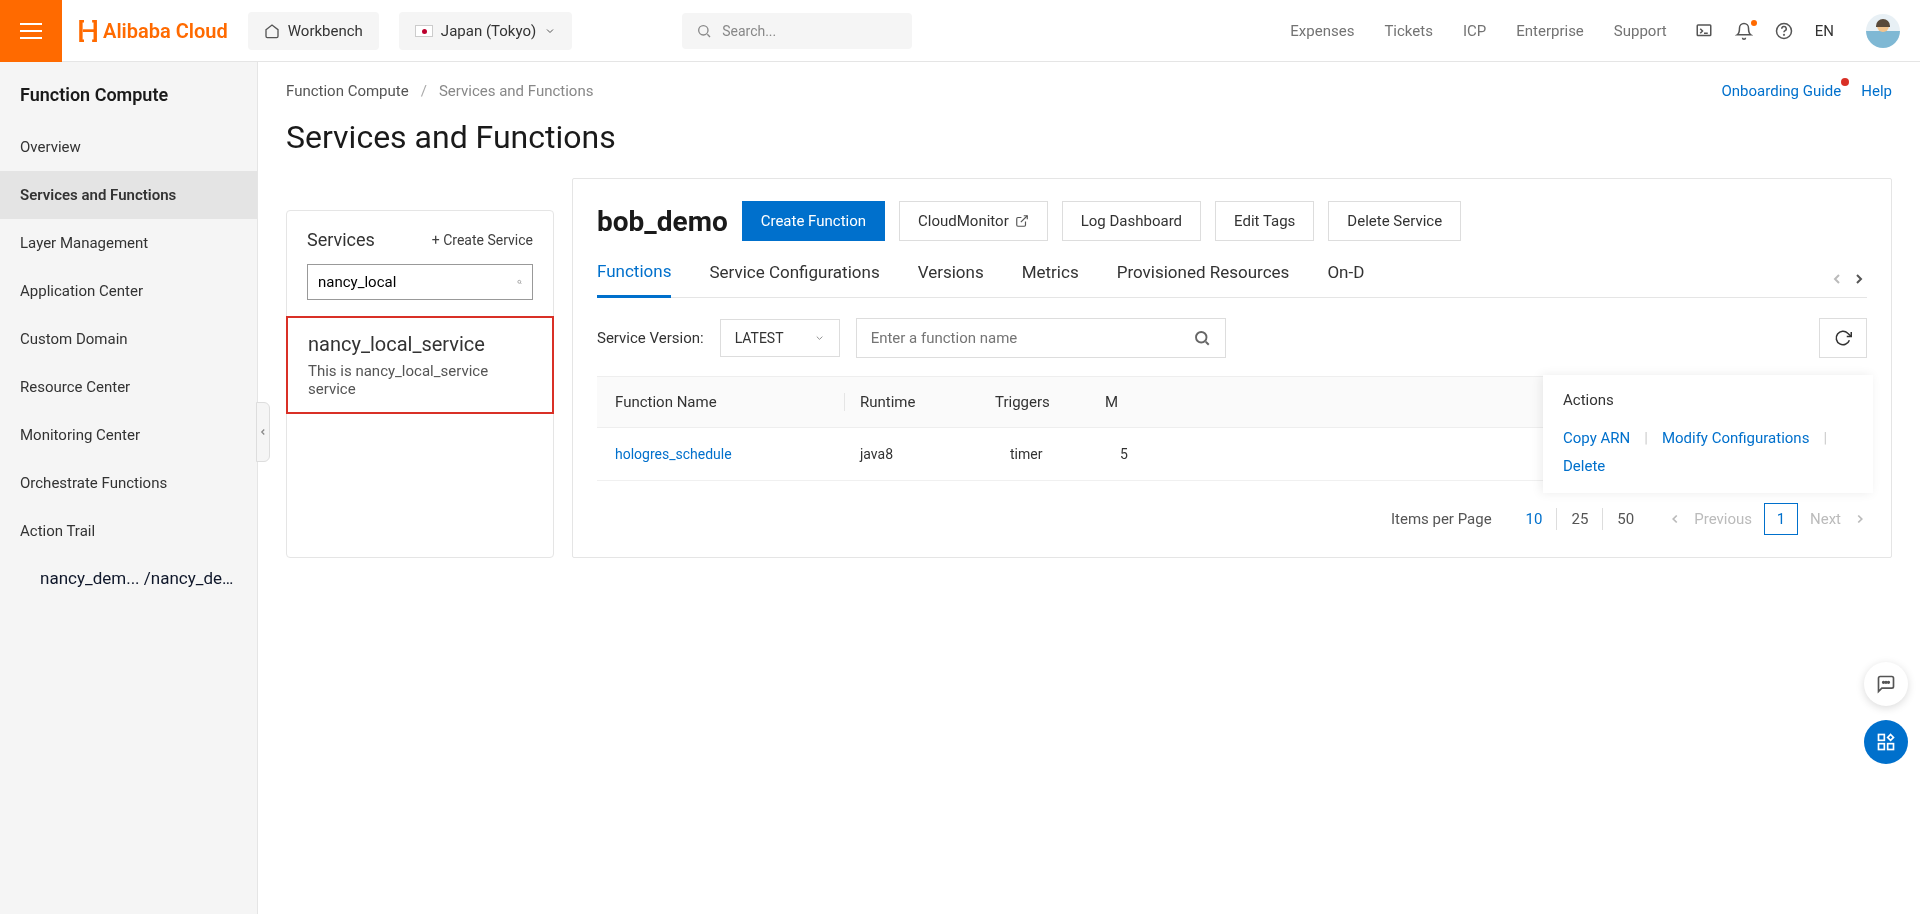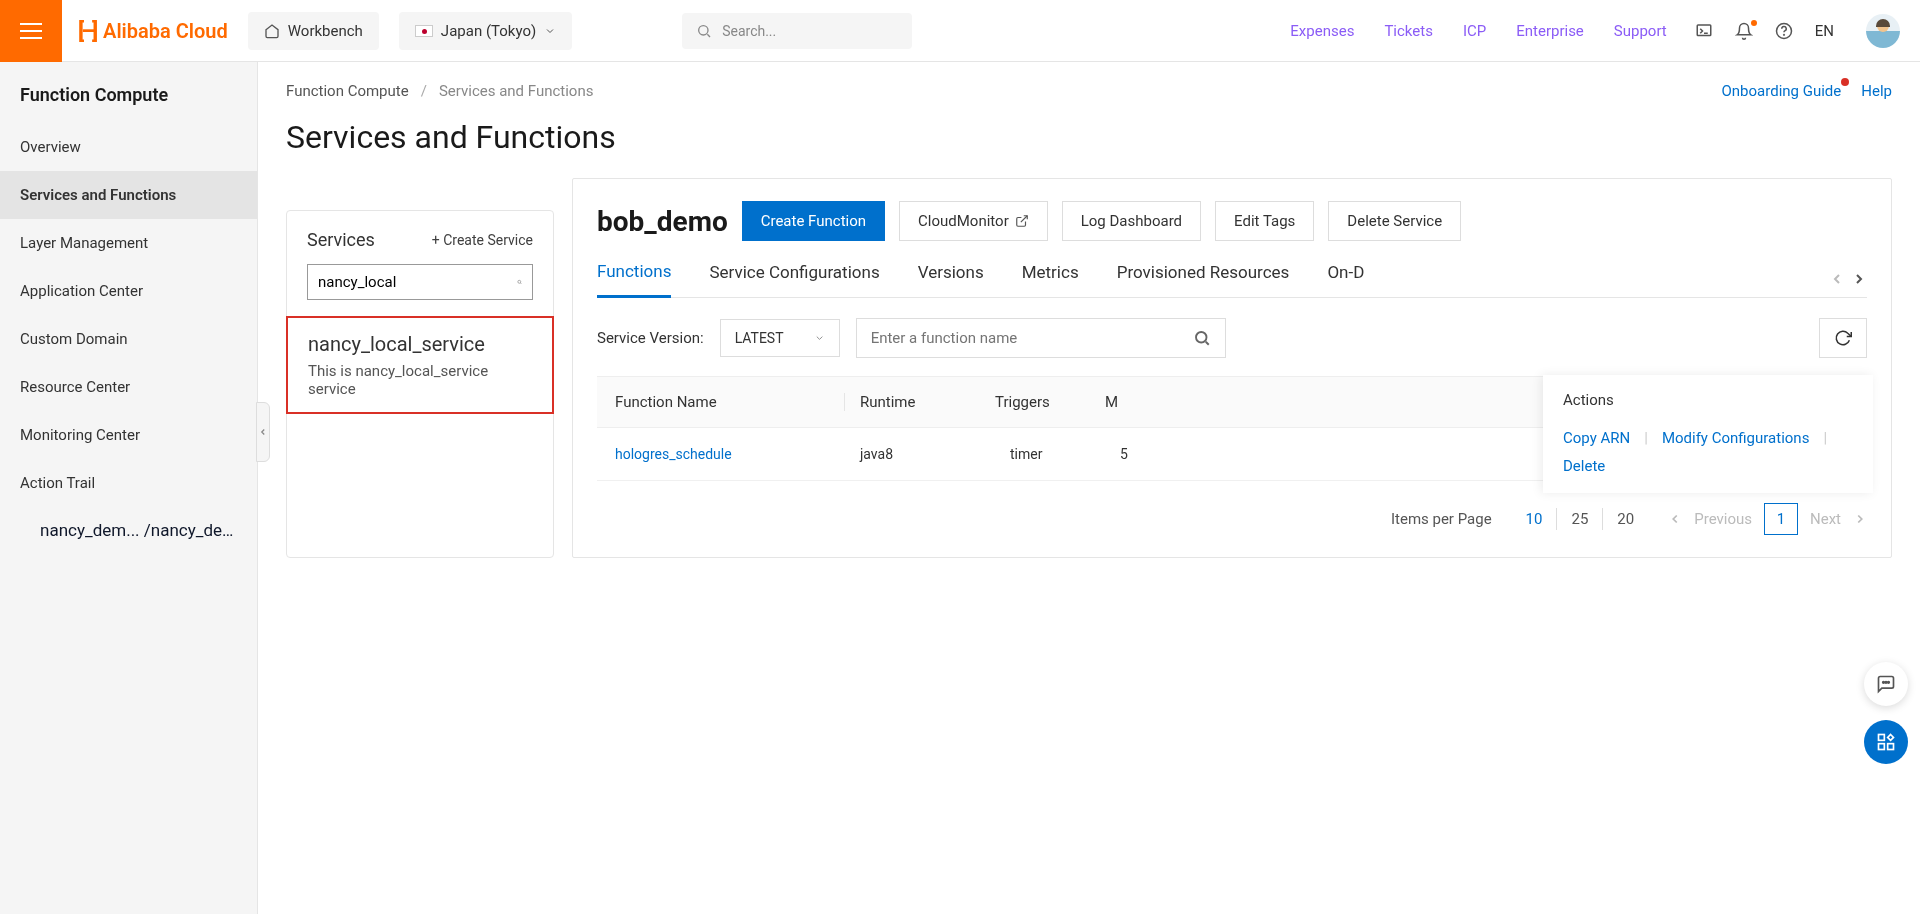--- a/index.html
+++ b/index.html
@@ -9,21 +9,21 @@
 .hamburger-icon { width:22px; height:16px; display:flex; flex-direction:column; justify-content:space-between; }
 .hamburger-icon span { display:block; height:2px; background:#fff; }
 .logo { display:flex; align-items:center; margin-left:16px; font-size:20px; font-weight:600; color:#ff6a00; gap:8px; }
 .logo-icon { font-weight:800; font-size:22px; letter-spacing:-3px; }
 .top-btn { display:flex; align-items:center; gap:8px; background:#f5f5f5; border:none; border-radius:4px; padding:10px 16px; margin-left:20px; font-size:15px; color:#333; cursor:pointer; }
 .region-btn { }
 .flag { width:18px; height:12px; background:#fff; border:1px solid #ccc; position:relative; display:inline-block; }
 .flag::after { content:''; position:absolute; top:3px; left:6px; width:5px; height:5px; background:#bc002d; border-radius:50%; }
 .search-box { display:flex; align-items:center; background:#f5f5f5; border-radius:4px; padding:10px 14px; margin-left:110px; width:230px; color:#888; gap:10px; }
 .topnav { display:flex; align-items:center; gap:30px; margin-left:auto; }
-.topnav a { color:#8b5cf6; text-decoration:none; font-size:15px; cursor:pointer; }
+.topnav a { color:#737373; text-decoration:none; font-size:15px; cursor:pointer; }
 .top-icons { display:flex; align-items:center; gap:22px; margin-left:28px; }
 .top-icons .ic { color:#555; cursor:pointer; position:relative; }
 .dot-orange { position:absolute; top:-2px; right:-4px; width:6px; height:6px; background:#ff6a00; border-radius:50%; }
 .lang { font-size:15px; color:#333; cursor:pointer; }
 .avatar { width:34px; height:34px; border-radius:50%; background:linear-gradient(180deg,#e8f0f5 50%,#7fb8d4 50%); position:relative; overflow:hidden; margin-left:10px; cursor:pointer; }
 .avatar::before { content:''; position:absolute; top:6px; left:11px; width:12px; height:12px; background:#f2c48d; border-radius:50%; }
 .avatar::after { content:''; position:absolute; top:5px; left:10px; width:14px; height:8px; background:#5a4a3a; border-radius:7px 7px 0 0; }
 
 .container { display:flex; height:calc(100vh - 62px); }
 .sidebar { width:258px; background:#f5f5f5; border-right:1px solid #e5e5e5; position:relative; }
@@ -176,20 +176,21 @@
 <div class="container">
   <div class="sidebar">
     <div class="sidebar-title">Function Compute</div>
     <div class="side-item">Overview</div>
     <div class="side-item active">Services and Functions</div>
     <div class="side-item">Layer Management</div>
     <div class="side-item">Application Center</div>
     <div class="side-item">Custom Domain</div>
     <div class="side-item">Resource Center</div>
     <div class="side-item">Monitoring Center</div>
+    <div class="side-item">Orchestrate Functions</div>
     <div class="side-item">Action Trail</div>
     <div class="side-sub">nancy_dem... /nancy_dem...</div>
     <div class="collapse-handle">
       <svg width="10" height="10" viewBox="0 0 24 24" fill="none" stroke="#888" stroke-width="3">
           <polyline points="15 18 9 12 15 6"></polyline>
         </svg>
     </div>
   </div>
 
   <div class="main">
@@ -307,21 +308,21 @@
               <a>Delete</a>
             </div>
           </div>
         </div>
 
         <div class="pager">
           <span>Items per Page</span>
           <div class="pg-sizes">
             <span class="active">10</span>
             <span>25</span>
-            <span>20</span>
+            <span>50</span>
           </div>
           <div class="pg-nav">
             <svg width="14" height="14" viewBox="0 0 24 24" fill="none" stroke="#bbb" stroke-width="3">
                 <polyline points="15 18 9 12 15 6"></polyline>
               </svg>
             <span class="dis">Previous</span>
             <span class="pg-num">1</span>
             <span class="dis">Next</span>
             <svg width="14" height="14" viewBox="0 0 24 24" fill="none" stroke="#bbb" stroke-width="3">
                 <polyline points="9 18 15 12 9 6"></polyline>

